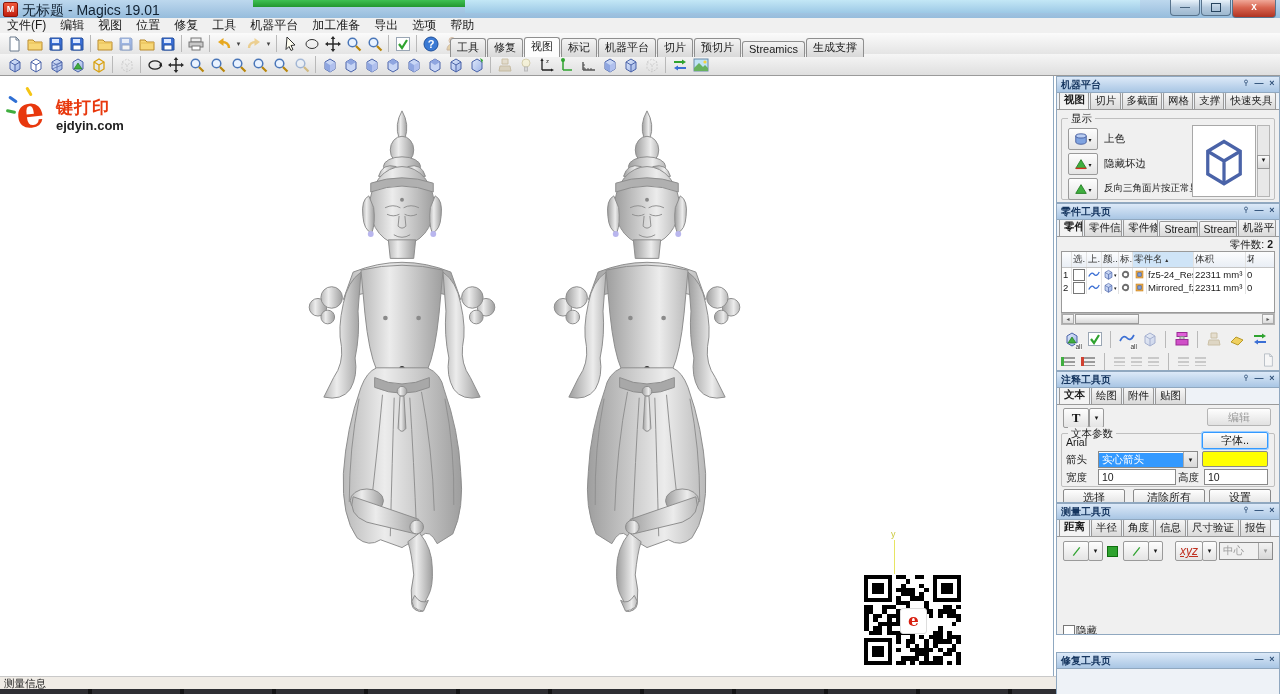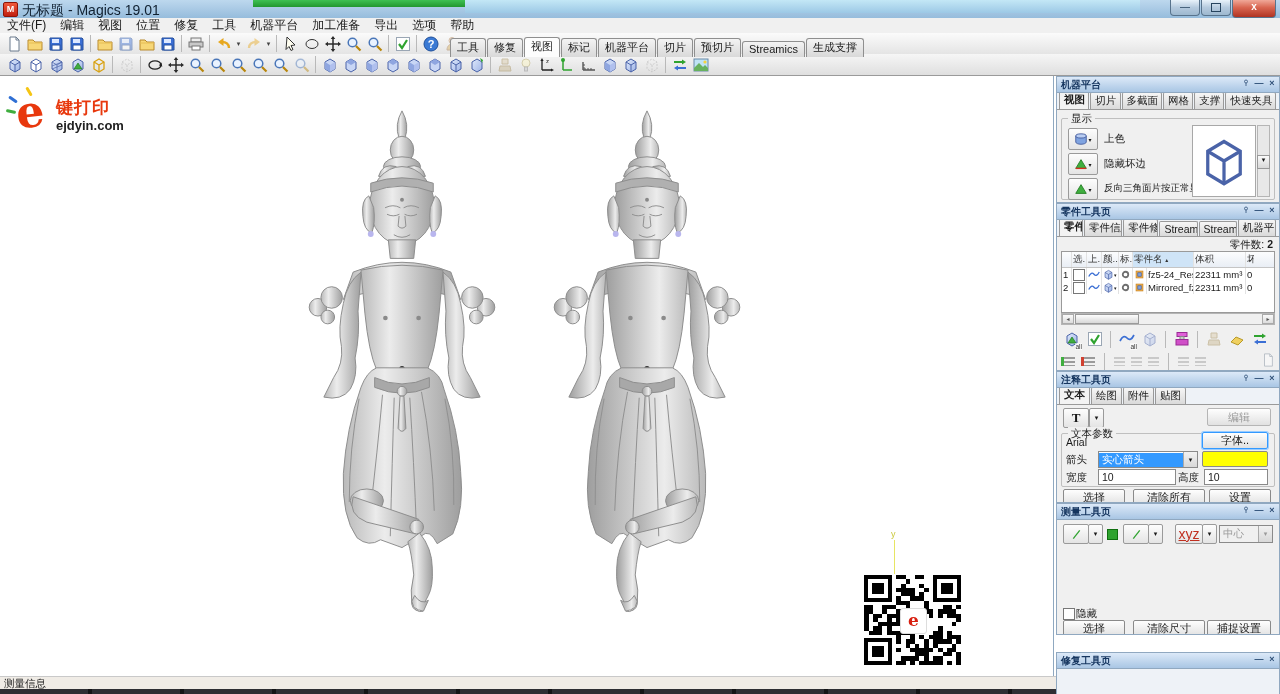--- a/index.html
+++ b/index.html
@@ -1058,35 +1058,43 @@
   <div class="panel" style="top:503px;height:132px;">
     <div class="ptitle"><span>测量工具页</span>
       <span class="pctrl">
           <span><svg width="8" height="10" viewBox="0 0 16 16">
               <use href="#s-pin"></use>
             </svg></span>
           <span>―</span>
           <span>×</span>
         </span>
     </div>
+    <div class="ptabs">
+      <span class="ptab active">距离</span>
+      <span class="ptab">半径</span>
+      <span class="ptab">角度</span>
+      <span class="ptab">信息</span>
+      <span class="ptab">尺寸验证</span>
+      <span class="ptab">报告</span>
+    </div>
     <div class="pbody" style="height:117px;">
       <div class="iconbtn" style="left:6px;top:4px;width:24px;height:18px;">
           <svg width="13" height="13">
             <use href="#s-slash"></use>
           </svg>
         </div>
       <div class="iconbtn" style="left:31px;top:4px;width:13px;height:18px;font-size:7px;">▾</div>
       <span style="position:absolute;left:50px;top:9px;width:9px;height:9px;background:#2fa32f;border:1px solid #0f6f0f;"></span>
       <div class="iconbtn" style="left:66px;top:4px;width:24px;height:18px;">
           <svg width="13" height="13">
             <use href="#s-slash"></use>
           </svg>
         </div>
       <div class="iconbtn" style="left:91px;top:4px;width:13px;height:18px;font-size:7px;">▾</div>
-      <div class="iconbtn" style="left:118px;top:4px;width:26px;height:18px;font-size:14px;color:#c03020;">
+      <div class="iconbtn" style="left:118px;top:4px;width:26px;height:18px;font-size:12px;color:#c03020;font-style:italic;">
           <u>xyz</u>
         </div>
       <div class="iconbtn" style="left:145px;top:4px;width:13px;height:18px;font-size:7px;">▾</div>
       <div class="combo dis" style="right:6px;top:5px;width:52px;height:16px;">
         <span class="val">中心</span>
           <span class="cdd">▾</span>
       </div>
       <span class="cb" style="left:6px;top:88px;"></span>
       <span class="plabel" style="left:19px;top:87px;">隐藏</span>
       <div class="btn" style="left:6px;top:100px;width:60px;height:15px;line-height:15px;"><span>选择</span></div>

